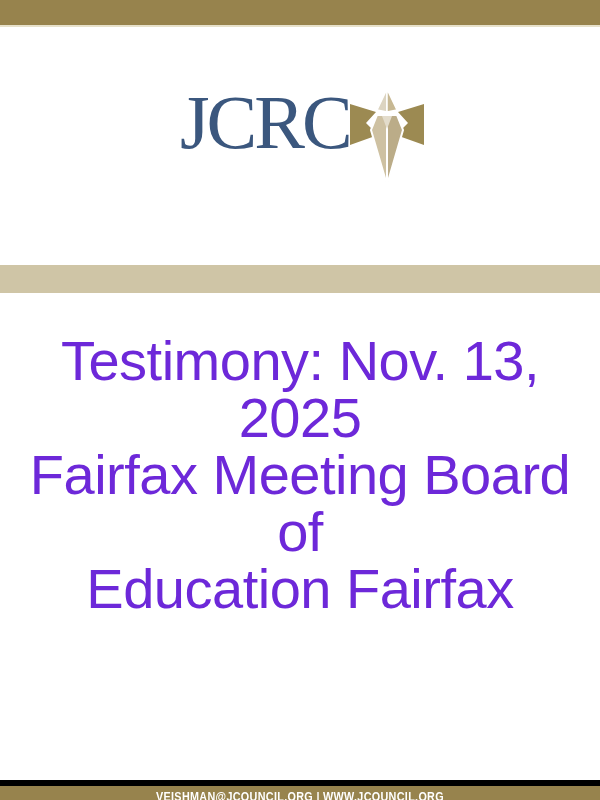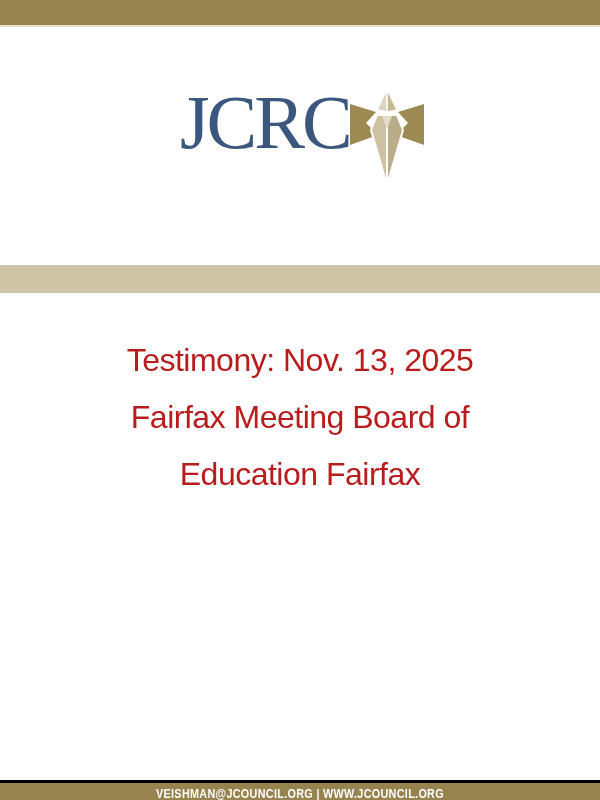--- a/index.html
+++ b/index.html
@@ -72,35 +72,35 @@
   }
 
   
   .title {
     position: absolute;
     top: 332px; left: 0; right: 0;
     margin: 0;
     text-align: center;
     font-family: "Liberation Sans", sans-serif;
     font-weight: normal;
-    font-size: 32px;
+    font-size: 56px;
     line-height: 57px;
-    color: #b91c1c;
+    color: #6d28d9;
     letter-spacing: -0.5px;
   }
   .title .line { display: block; }
 
   
   .footer {
     position: absolute;
     left: 0; right: 0; bottom: 0;
     height: 20px;
     box-sizing: border-box;
     background: #97834D;
-    border-top: 3px solid #000000;
+    border-top: 6px solid #000000;
     overflow: hidden;
     text-align: center;
   }
   .footer .contact {
     display: inline-block;
     margin-top: 3px;
     color: #FFFFFF;
     font-weight: bold;
     font-size: 13.5px;
     letter-spacing: 0.4px;

